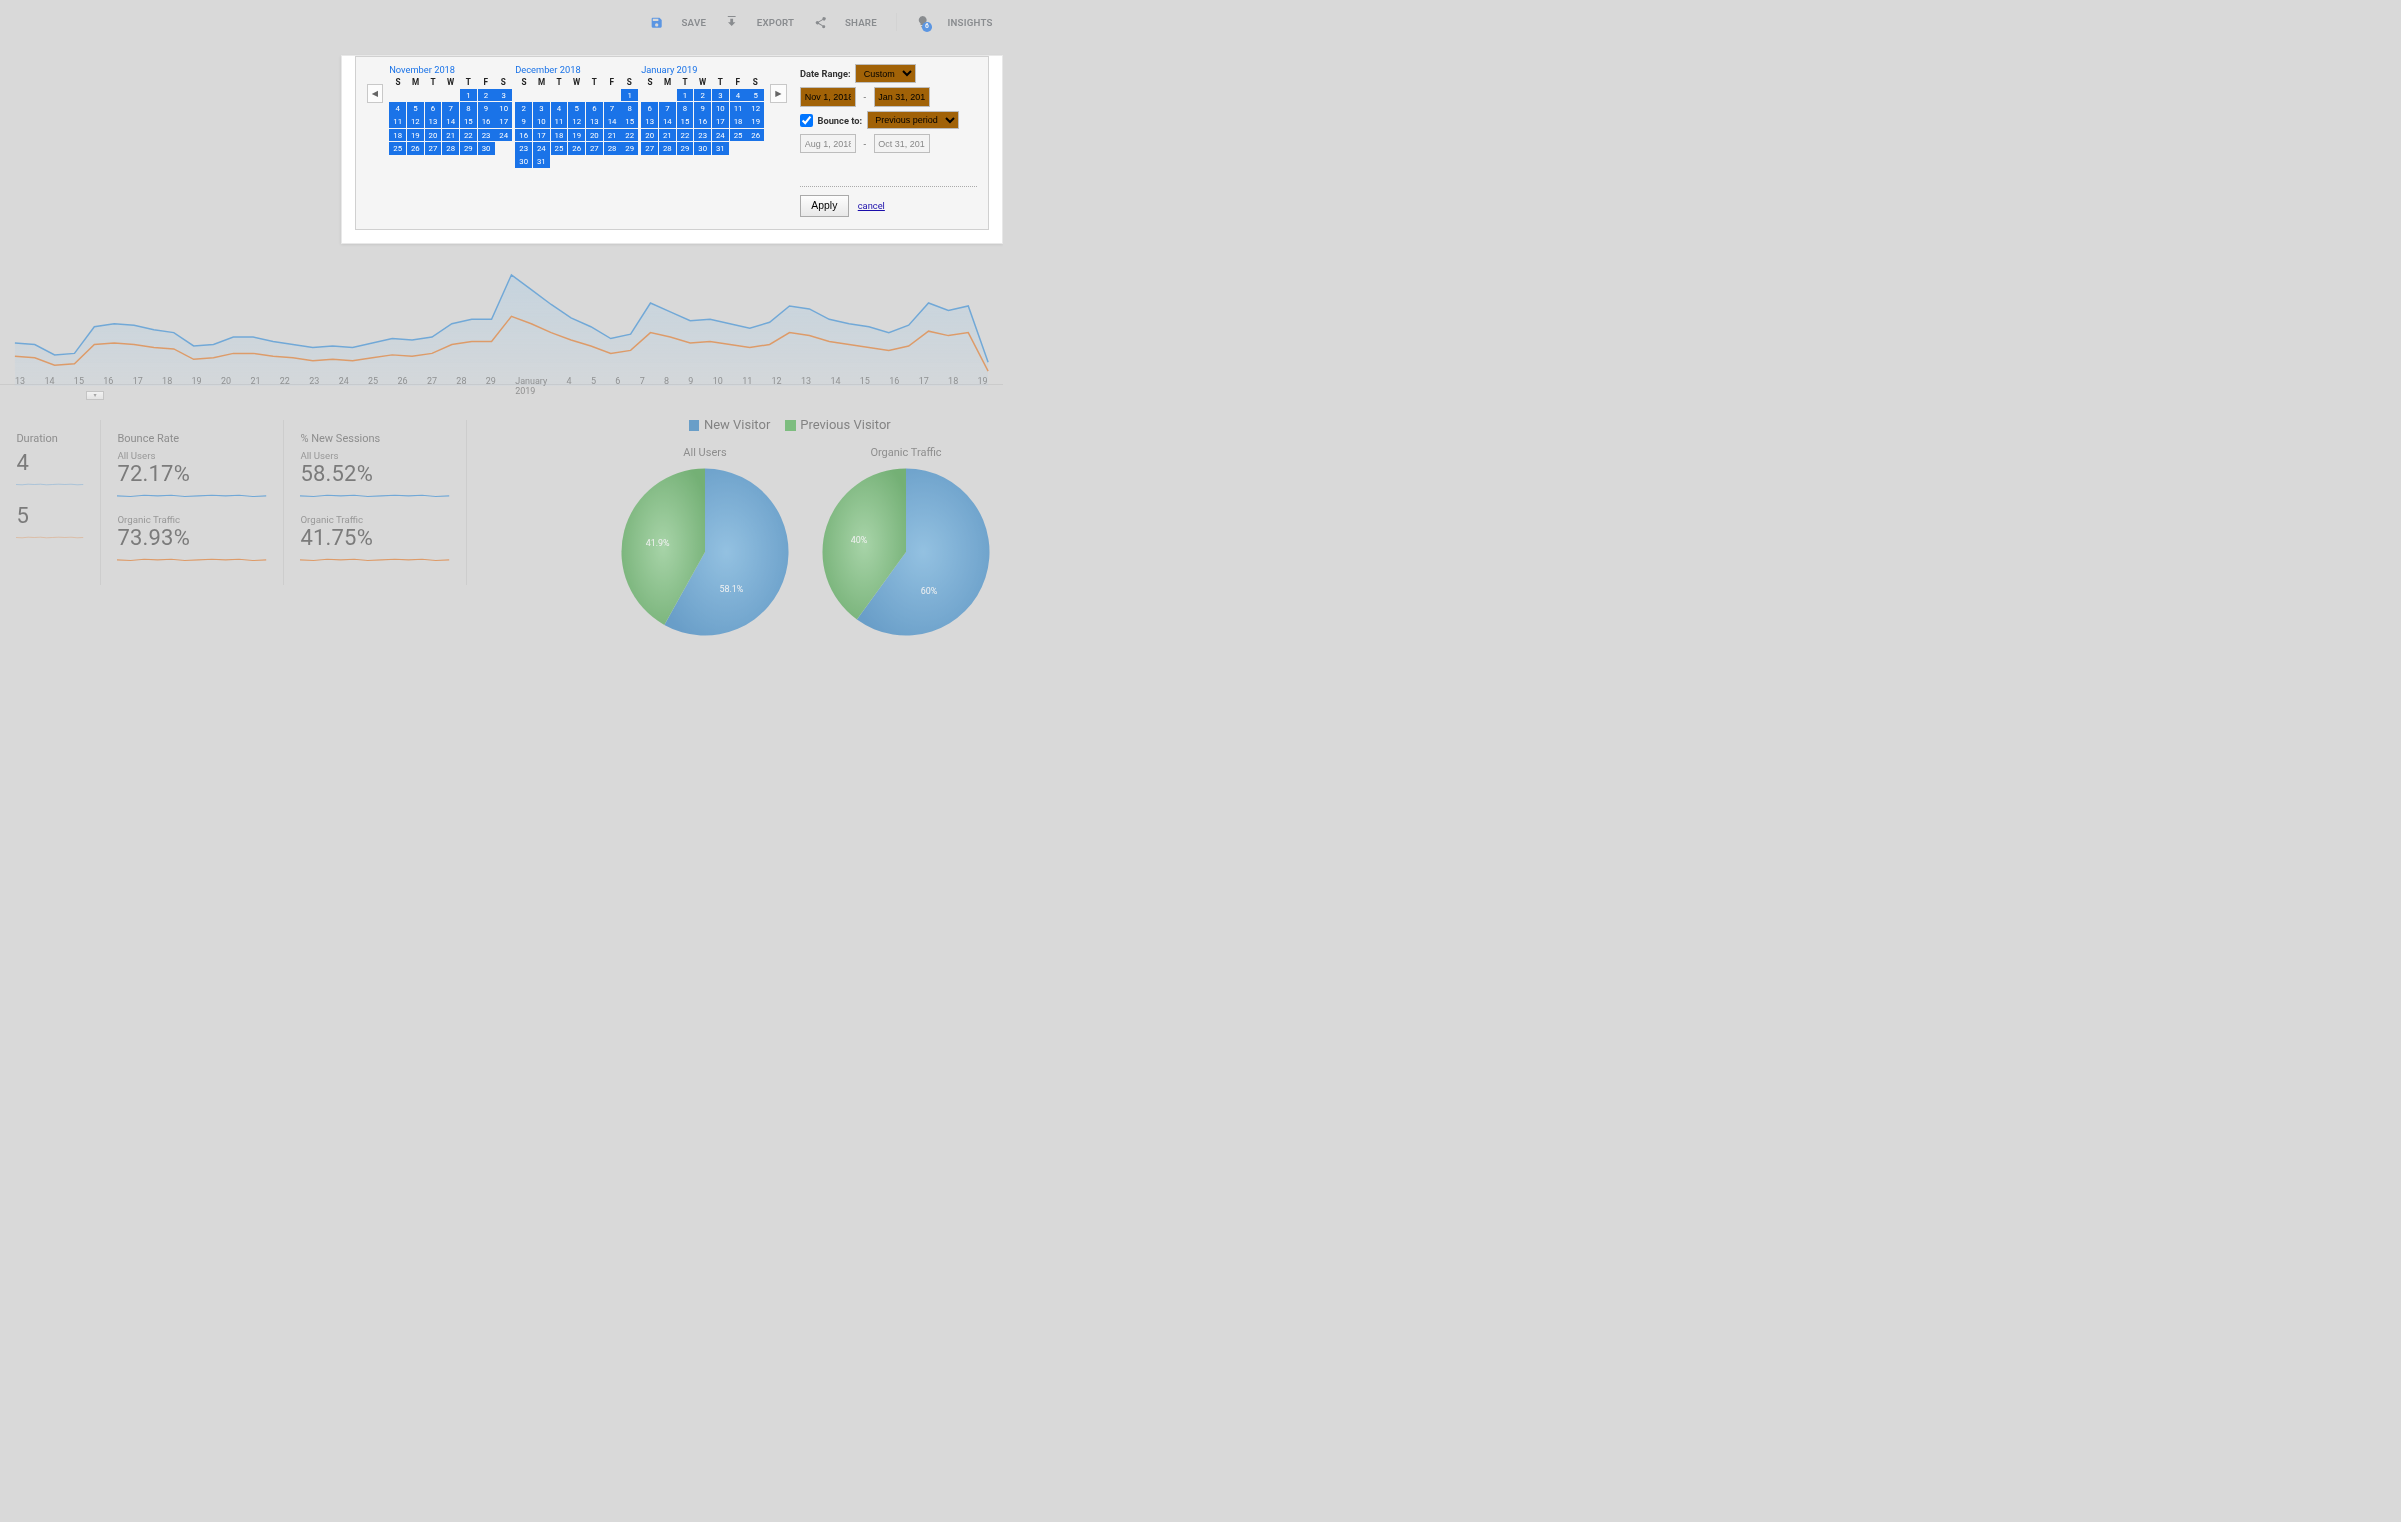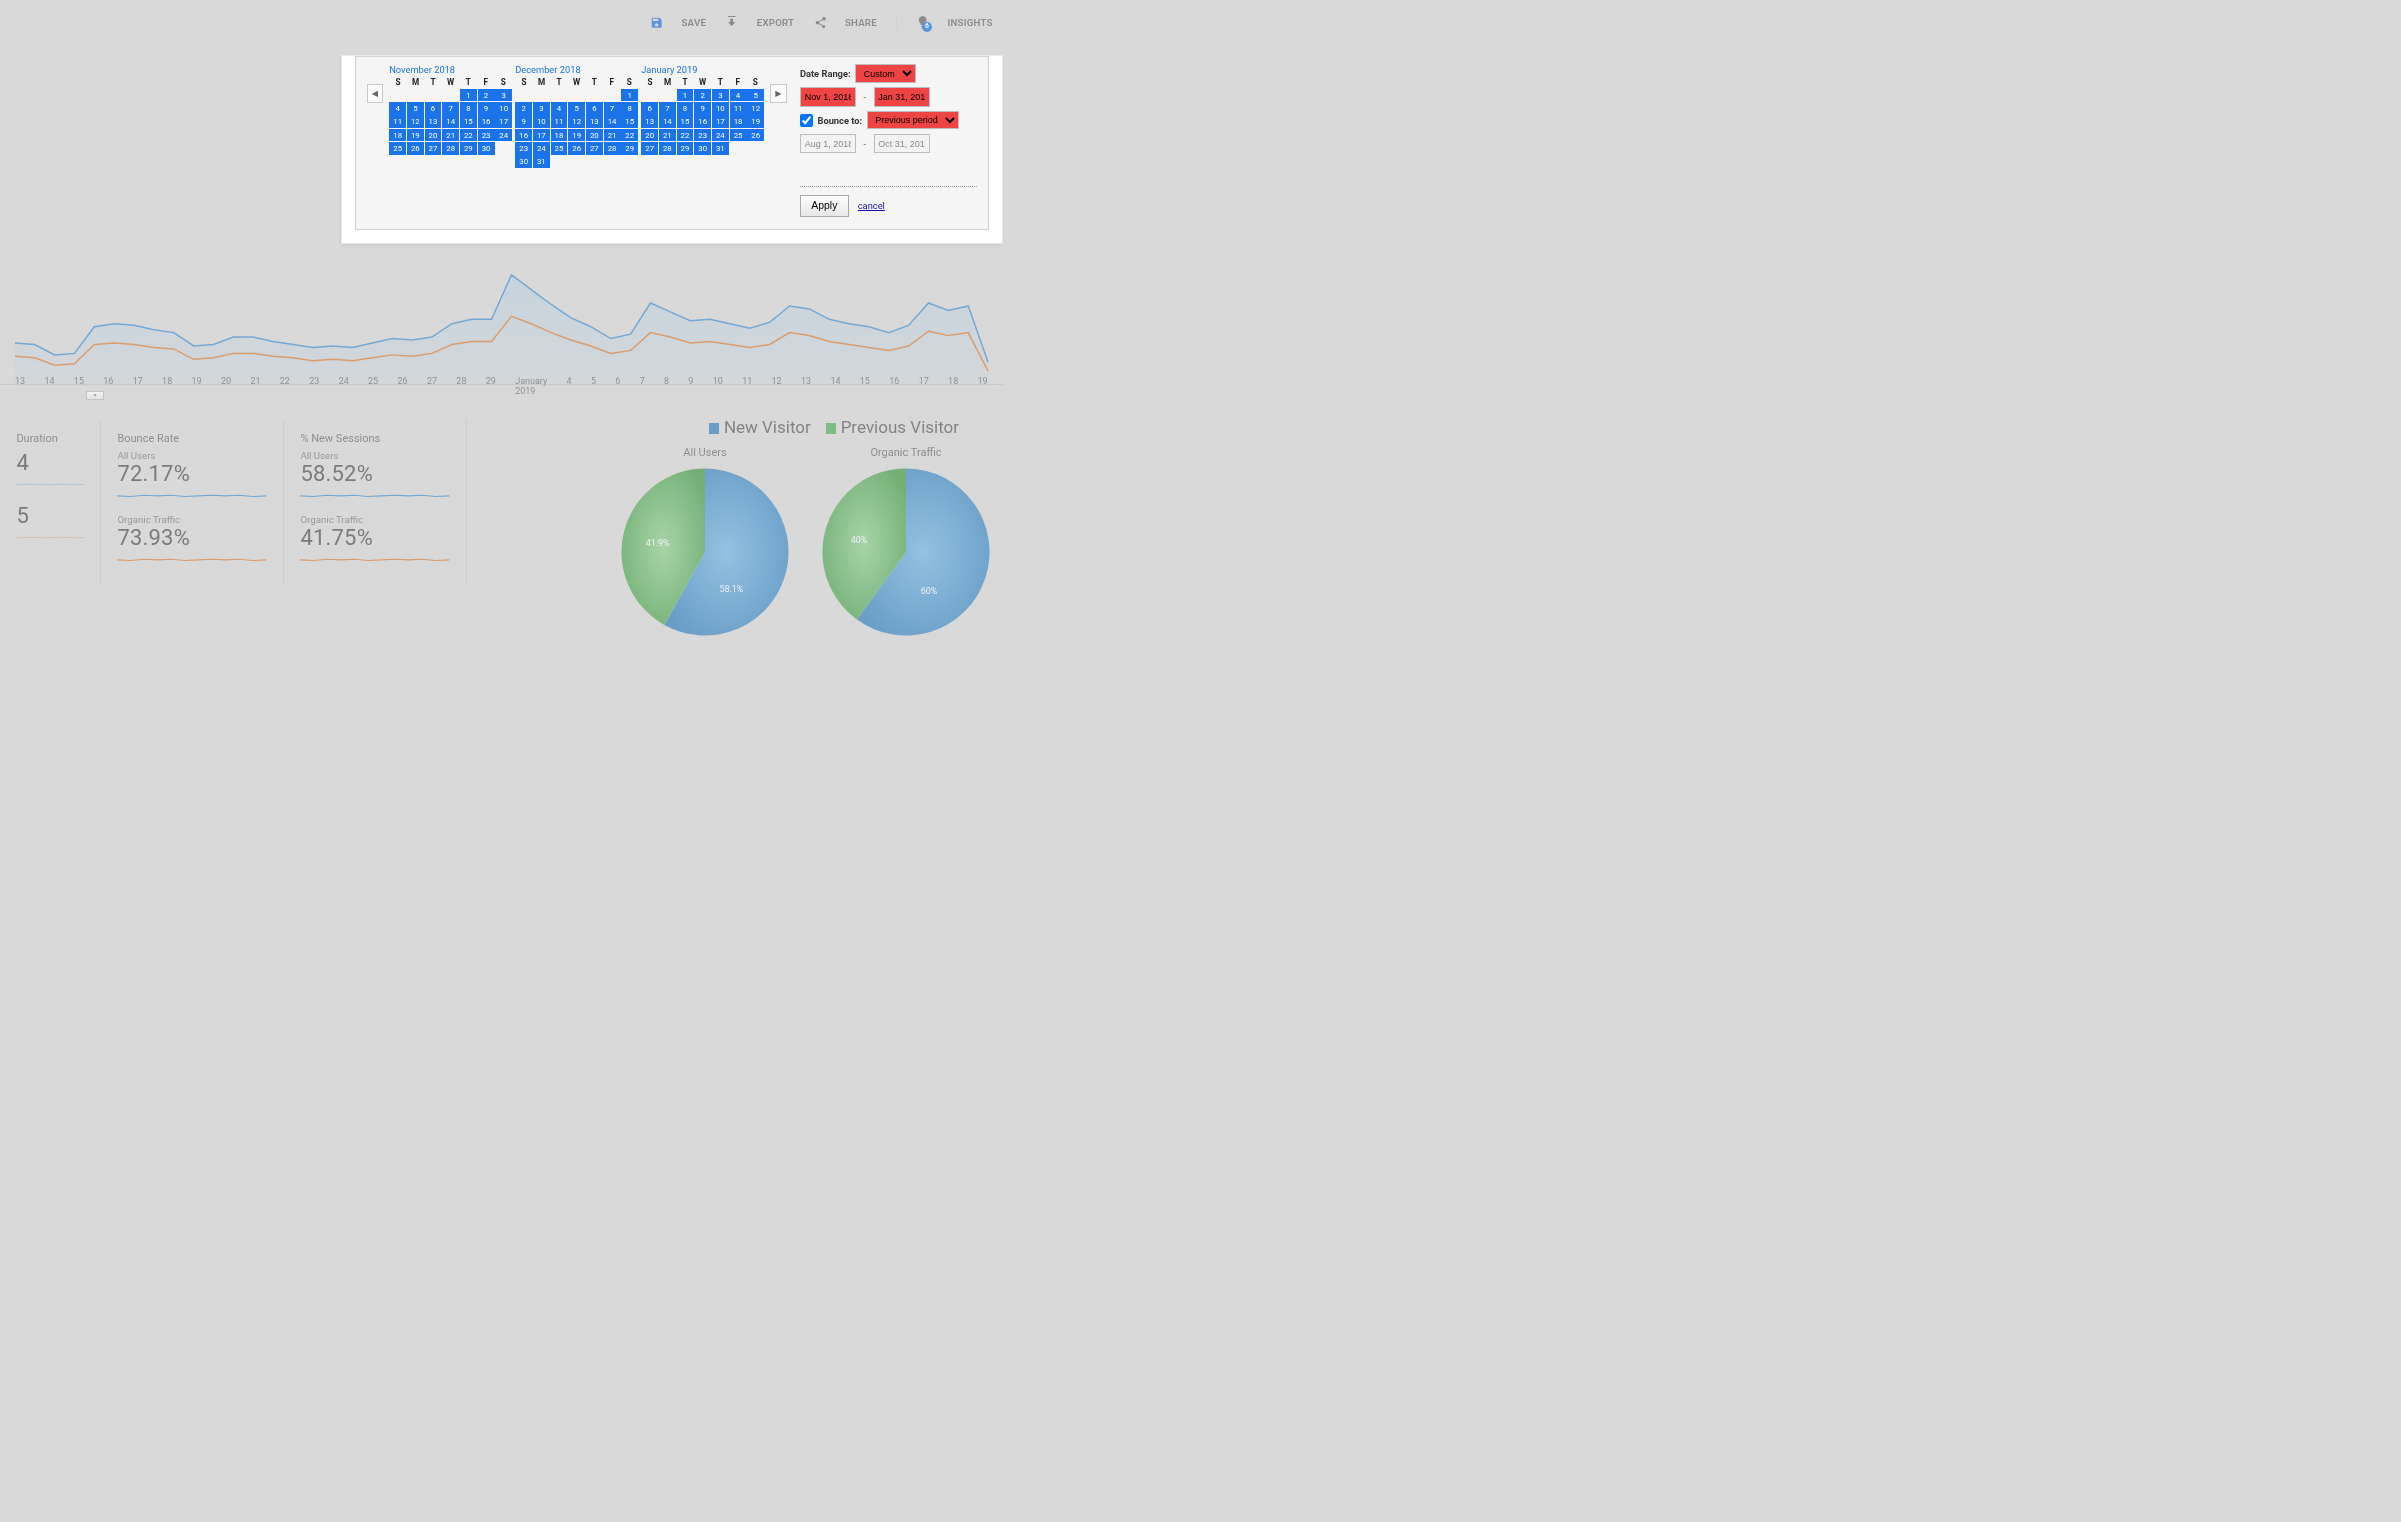--- a/index.html
+++ b/index.html
@@ -30,21 +30,21 @@
 .dow { display: grid; grid-template-columns: repeat(7,1fr); font-size: 8.2px; font-weight: 700; color: #222; }
 .dow span { text-align: center; height: 12px; }
 .days { display: grid; grid-template-columns: repeat(7,1fr); gap: 0.7px; }
 .day { height: 12.6px; font-size: 7.8px; text-align: center; line-height: 12.6px; background: #fff; border: 0.7px solid #ddd; color: #666; cursor: pointer; }
 .day.sel { background: #1a73e8; color: #fff; border-color: #1a73e8; }
 .day.blank { background: transparent; border: none; cursor: default; }
 
 .rcol { flex: 1; font-size: 9.3px; color: #333; }
 .rcol .row { display: flex; align-items: center; gap: 4.5px; margin-bottom: 4.5px; }
 .rcol label.bold { font-weight: 700; }
-.rcol select, .rcol input[type=text] { border: 0.7px solid #bdbdbd; font-size: 9px; padding: 2.2px 3.7px; background: #ef4444; }
+.rcol select, .rcol input[type=text] { border: 0.7px solid #bdbdbd; font-size: 9px; padding: 2.2px 3.7px; background: #a16207; }
 .rcol .dateinput { width: 56px; height: 19.3px; border: 1.5px solid #1a73e8; font-size: 9.7px; padding: 1.5px 4.5px; text-align: right; }
 .rcol .dateinput.plain { border: 0.7px solid #bdbdbd; }
 .rcol .dateinput.dis { background: #f3f3f3; color: #888; }
 .rcol .dash { padding: 0 3px; color: #666; }
 .rcol .actions { margin-top: 33px; border-top: 0.7px dotted #aaa; padding-top: 7.4px; display: flex; align-items: center; gap: 9px; }
 .rcol .apply { border: 0.7px solid #aaa; background: linear-gradient(#fdfdfd,#e8e8e8); padding: 4.5px 10.4px; font-size: 10.4px; cursor: pointer; }
 .rcol .cancel { color: #1a0dab; text-decoration: underline; cursor: pointer; }
 
 
 .linechart { position: absolute; top: 260px; left: 0; width: 1003px; height: 126px; }
@@ -59,21 +59,21 @@
 .cards { position: absolute; top: 420px; left: 0; display: flex; }
 .card { width: 183px; padding: 12px 16.4px 7.4px; border-right: 0.7px solid #c7c7c7; }
 .card.first { width: 101px; }
 .ctitle { font-size: 11px; color: #666; margin-bottom: 4.5px; }
 .sub { font-size: 9.7px; color: #757575; margin-bottom: 0px; }
 .big { font-size: 22px; font-weight: 400; color: #4a4a4a; letter-spacing: 0.2px; margin-bottom: 1.5px; }
 .spark { width: 100%; height: 16.4px; margin-bottom: 10.4px; }
 .spark svg { width: 100%; height: 100%; }
 
 
-.pielegend { position: absolute; top: 417px; left: 677px; font-size: 17px; color: #555; display: flex; gap: 15px; padding-left: 32px; }
+.pielegend { position: absolute; top: 417px; left: 657px; font-size: 13px; color: #555; display: flex; gap: 15px; padding-left: 32px; }
 .sw { width: 10.4px; height: 10.4px; display: inline-block; vertical-align: middle; margin-right: 4.5px; }
 .pies { position: absolute; top: 446px; left: 617px; display: flex; gap: 25px; }
 .pie { width: 176px; text-align: center; }
 .pie .ptitle { font-size: 11px; color: #666; margin-bottom: 4.5px; }
 .pie svg { width: 176px; height: 176px; }
 .pie .pct { fill: #fff; font-size: 12px; }
 </style>
 </head>
 <body>
 

